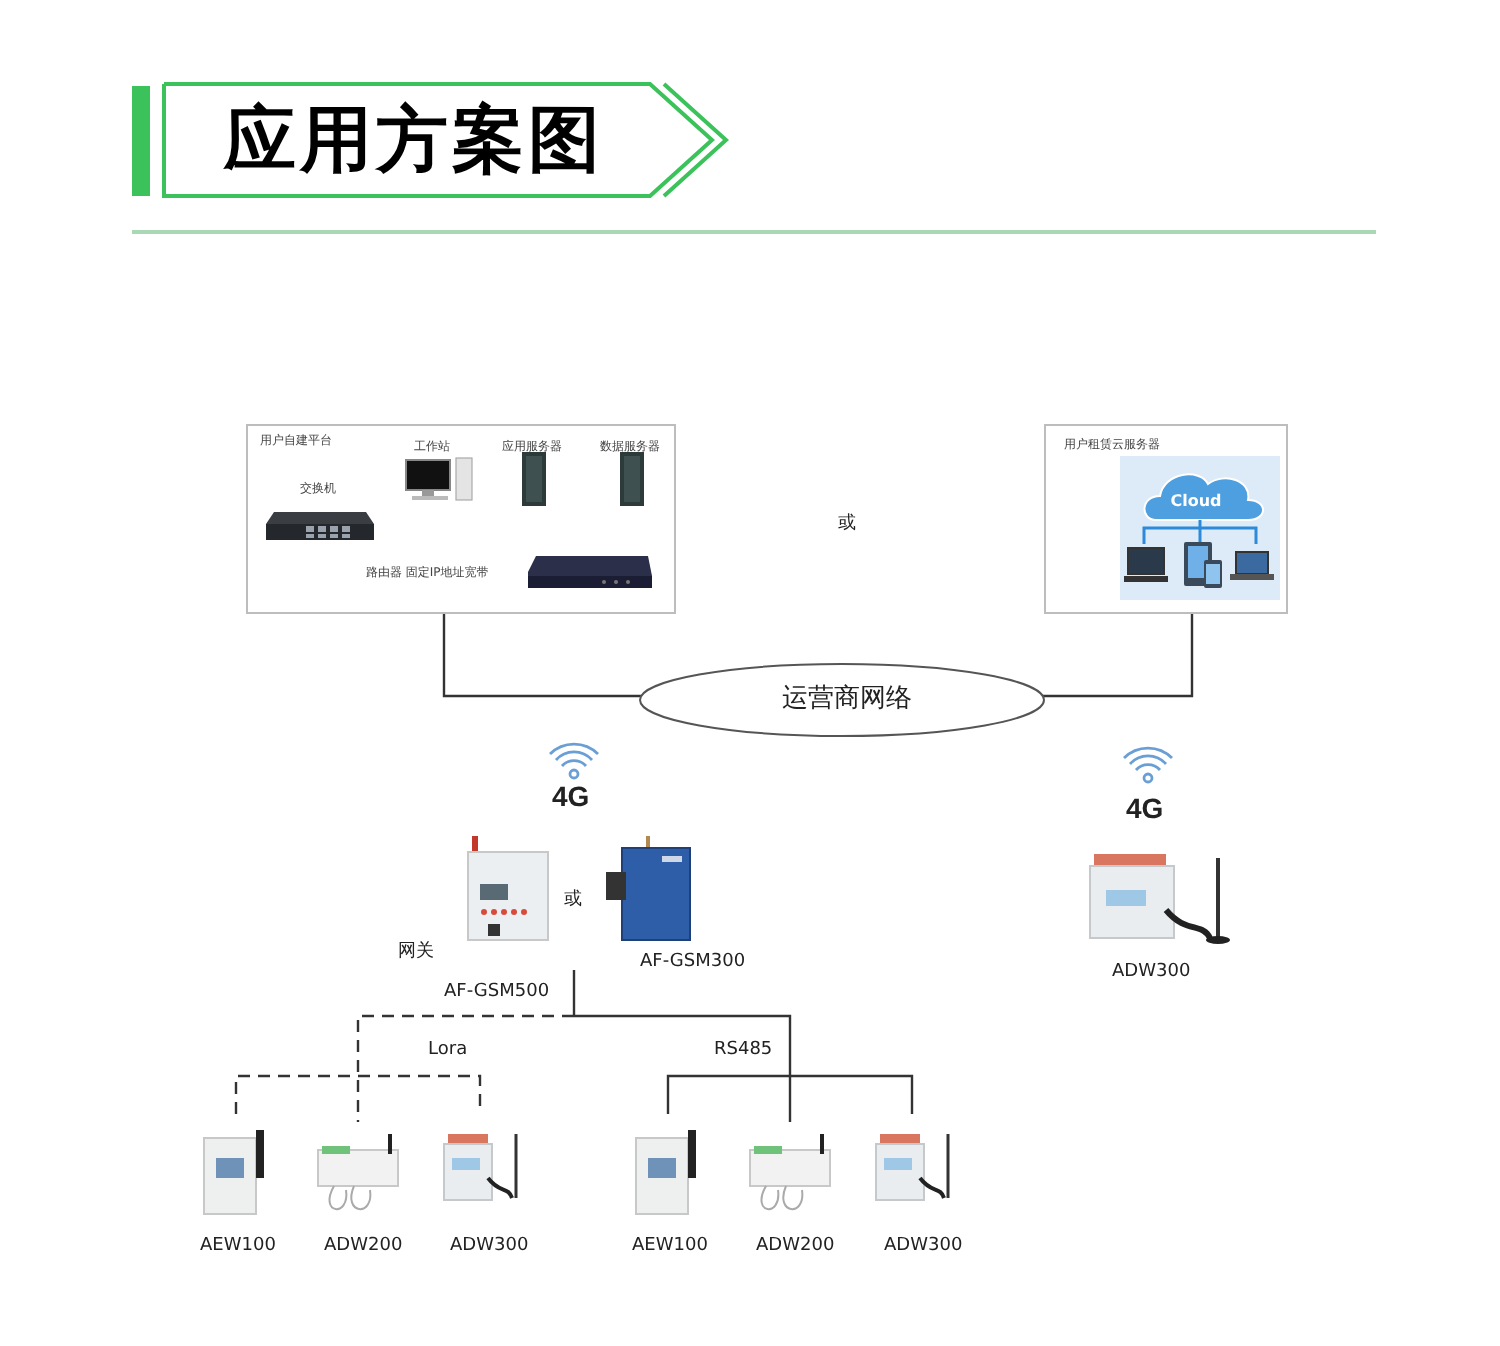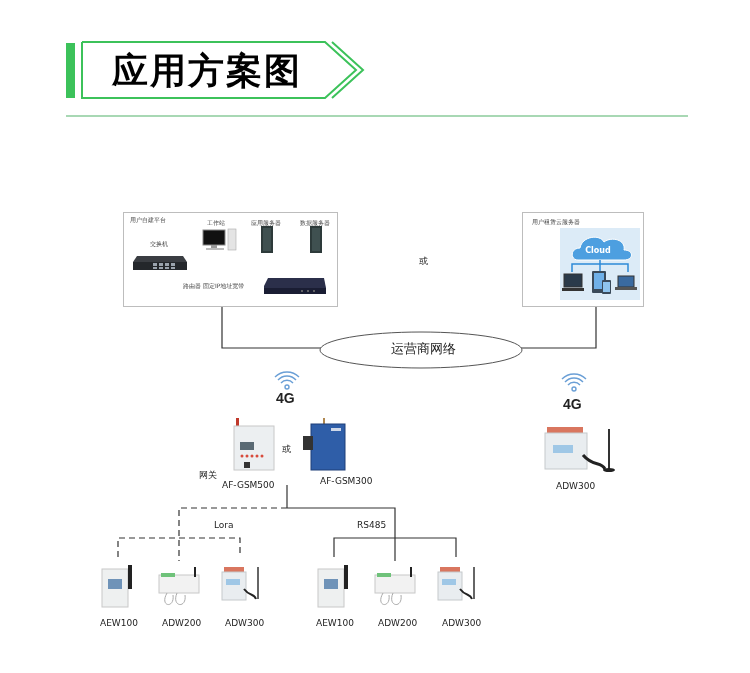--- a/index.html
+++ b/index.html
@@ -163,21 +163,21 @@
     </g>
   <rect x="12" y="44" width="6" height="6" fill="#333"></rect>
 </svg>
 <div class="abs lbl" style="left:282px;top:443px;">或</div>
 <svg class="abs" style="left:301px;top:418px;" width="50" height="54">
   <rect x="22" y="0" width="2" height="8" fill="#b08850"></rect>
   <rect x="10" y="6" width="34" height="46" fill="#2f5ea8" stroke="#1f3f78"></rect>
   <rect x="2" y="18" width="10" height="14" fill="#333"></rect>
   <rect x="30" y="10" width="10" height="3" fill="#cfd8e8"></rect>
 </svg>
-<div class="abs lbl" style="left:222px;top:480px;">AF-GSM500</div>
+<div class="abs lbl" style="left:222px;top:491px;">AF-GSM500</div>
 <div class="abs lbl" style="left:320px;top:476px;">AF-GSM300</div>
 
 <svg class="abs" style="left:543px;top:425px;" width="80" height="50">
   <rect x="4" y="2" width="36" height="8" fill="#d9765f"></rect>
   <rect x="2" y="8" width="42" height="36" fill="#e9edf0" stroke="#c5c9cc"></rect>
   <rect x="10" y="20" width="20" height="8" fill="#9fc7e6"></rect>
   <path d="M40,30 C50,42 58,36 62,44" fill="none" stroke="#222" stroke-width="3"></path>
   <line x1="66" y1="4" x2="66" y2="44" stroke="#333" stroke-width="2"></line>
   <ellipse cx="66" cy="45" rx="6" ry="2" fill="#222"></ellipse>
 </svg>

